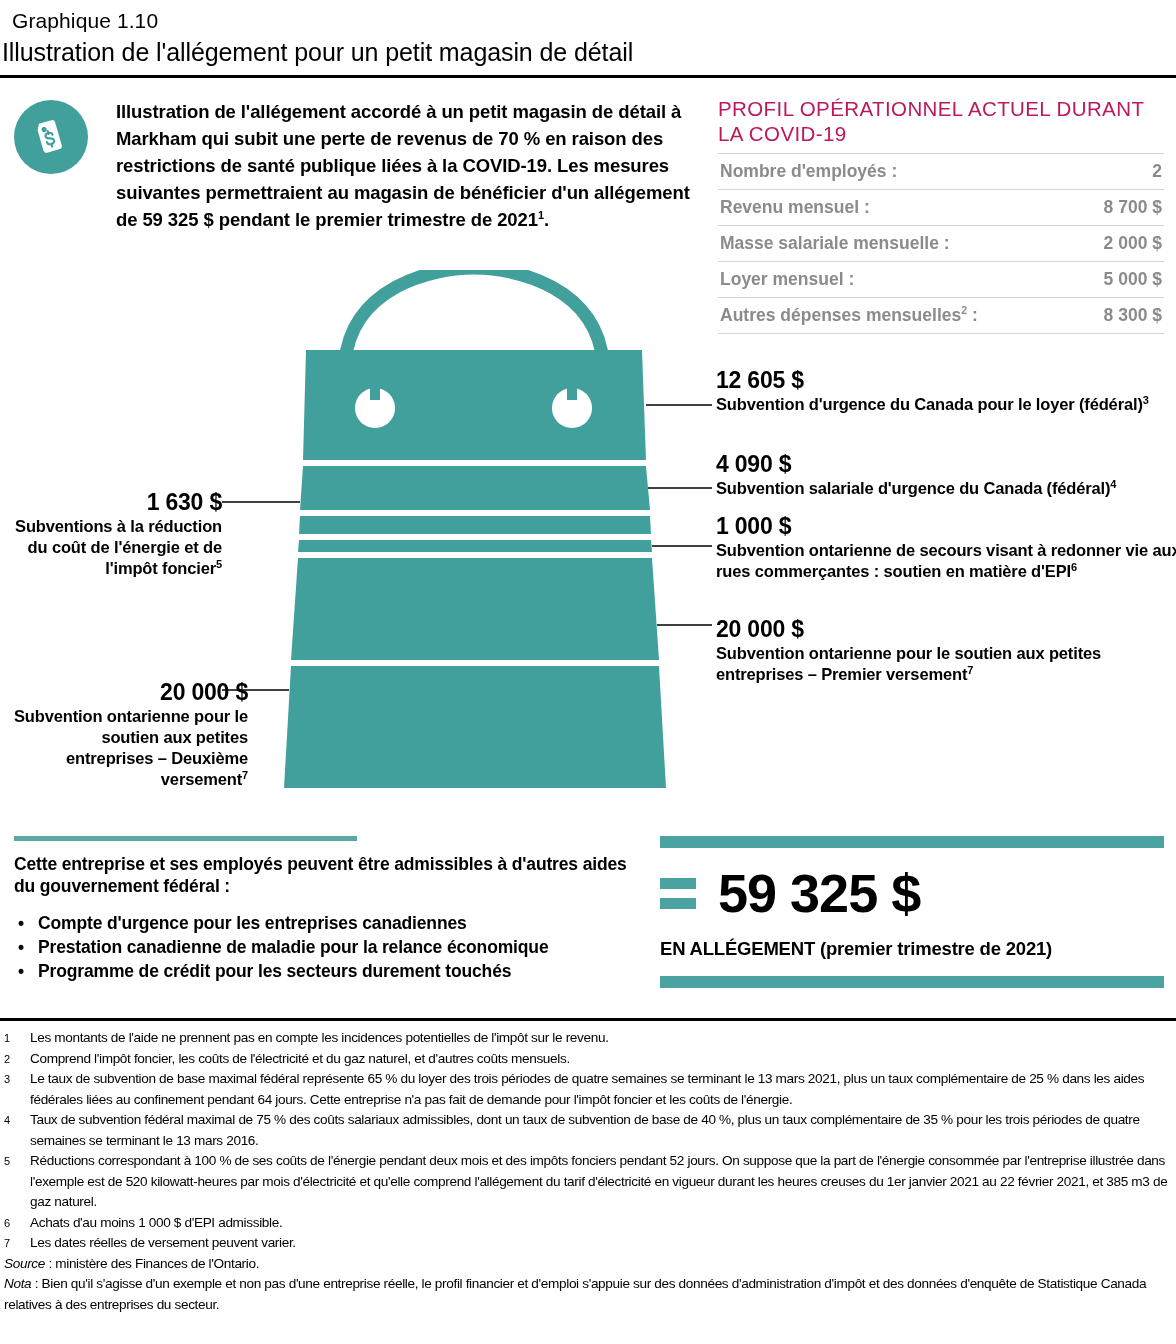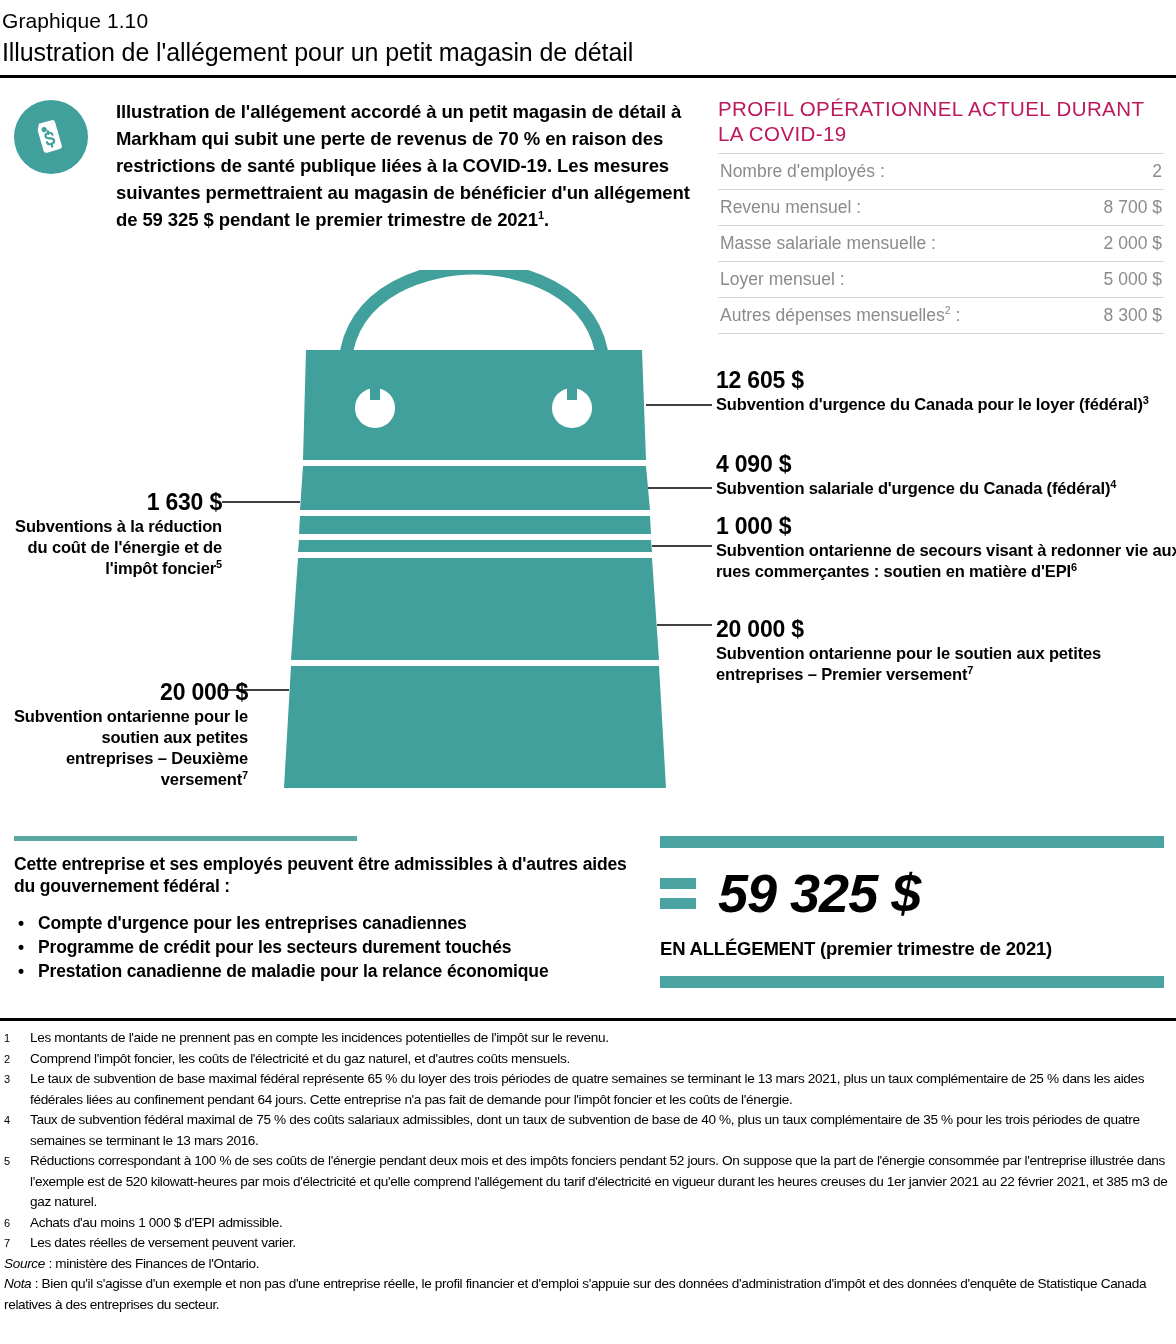--- a/index.html
+++ b/index.html
@@ -9,37 +9,37 @@
     font-family:"Liberation Sans", sans-serif;
     color:#000000;
     -webkit-font-smoothing:antialiased;
     position:relative;
     overflow:hidden;
   }
   .page{position:relative;width:1176px;height:1344px;}
 
   
   .hdr{position:absolute;left:0;top:0;width:1176px;}
-  .hdr-kicker{font-size:21px;line-height:26px;letter-spacing:.1px;padding:8px 0 0 2px;}
+  .hdr-kicker{font-size:21px;line-height:26px;letter-spacing:.1px;padding:8px 0 0 12px;}
   .hdr-title{font-size:25px;line-height:30px;padding:3px 0 6px 2px;letter-spacing:-.1px;}
   .hdr-rule{height:3px;background:#000;margin-top:2px;}
 
   
   .intro{position:absolute;left:14px;top:96px;width:690px;display:flex;gap:16px;}
   .tag-badge{flex:0 0 auto;width:74px;height:74px;border-radius:50%;background:#42a09c;
              display:flex;align-items:center;justify-content:center;margin-top:4px;}
   .intro-text{font-size:18.5px;line-height:27px;font-weight:bold;letter-spacing:-.1px;
               width:586px;padding-top:2px;margin-left:12px;}
   .intro-text sup{font-size:11px;vertical-align:super;line-height:0;}
 
   
   .profile{position:absolute;left:718px;top:96px;width:446px;color:#8b8b8b;}
   .profile-title{font-size:20.5px;line-height:25px;letter-spacing:.4px;color:#be185d;}
   .profile-table{margin-top:7px;width:100%;border-collapse:collapse;}
-  .profile-table tr{border-top:1px solid #d4d4d4;}
+  .profile-table tr{border-top:1px solid #d4d4d4;font-weight:bold;}
   .profile-table tr:last-child{border-bottom:1px solid #d4d4d4;}
   .profile-table td{font-size:17.5px;line-height:21px;padding:7px 2px 7px 2px;color:#8b8b8b;}
   .profile-table td.val{text-align:right;white-space:nowrap;}
   .profile-table sup{font-size:10.5px;vertical-align:super;line-height:0;}
   svg.bag{position:absolute;left:0;top:270px;}
 
   
   .callout{position:absolute;}
   .callout .amt{font-weight:bold;letter-spacing:-.2px;}
   .callout .desc{font-weight:bold;letter-spacing:-.15px;}
@@ -56,21 +56,21 @@
   .botleft-rule{width:343px;height:5px;background:#5aa8a4;}
   .botleft-lead{font-size:17.5px;line-height:22px;font-weight:bold;margin-top:12px;letter-spacing:-.15px;}
   .botleft-list{margin:14px 0 0 0;padding:0;list-style:none;}
   .botleft-list li{font-size:17.5px;line-height:24px;font-weight:bold;letter-spacing:-.15px;
                    padding-left:24px;position:relative;}
   .botleft-list li::before{content:"\2022";position:absolute;left:4px;top:0;}
 
   
   .total{position:absolute;left:660px;top:836px;width:504px;}
   .total-bar{height:12px;background:#4aa3a0;width:504px;}
-  .total-row{display:flex;align-items:center;gap:22px;margin-top:17px;font-style:italic;}
+  .total-row{display:flex;align-items:center;gap:22px;margin-top:17px;}
   .eq{width:36px;flex:0 0 auto;}
   .eq i{display:block;height:11px;background:#4aa3a0;}
   .eq i+i{margin-top:9px;}
   .total-amt{font-size:54px;line-height:56px;font-weight:bold;letter-spacing:-1px;}
   .total-caption{font-size:18.5px;line-height:23px;font-weight:bold;margin-top:16px;letter-spacing:-.2px;}
   .total-bar-bottom{height:12px;background:#4aa3a0;width:504px;margin-top:16px;}
 
   
   .fn-rule{position:absolute;left:0;top:1018px;width:1176px;height:3px;background:#000;}
   .notes{position:absolute;left:0;top:1028px;width:1176px;}
@@ -193,22 +193,22 @@
   <div class="callout c-left" style="left:10px;top:678px;width:238px;">
     <div class="amt">20 000 $</div>
     <div class="desc"><span>Subvention ontarienne pour le soutien aux petites entreprises – Deuxième versement</span><sup>7</sup></div>
   </div>
 
   <div class="botleft">
     <div class="botleft-rule"></div>
     <div class="botleft-lead">Cette entreprise et ses employés peuvent être admissibles à d'autres aides du gouvernement fédéral :</div>
     <ul class="botleft-list">
       <li>Compte d'urgence pour les entreprises canadiennes</li>
+      <li>Prestation canadienne de maladie pour la relance économique</li>
       <li>Programme de crédit pour les secteurs durement touchés</li>
-      <li>Prestation canadienne de maladie pour la relance économique</li>
     </ul>
   </div>
 
   <div class="total">
     <div class="total-bar"></div>
     <div class="total-row">
       <span class="eq">
           <i></i>
           <i></i>
         </span>

